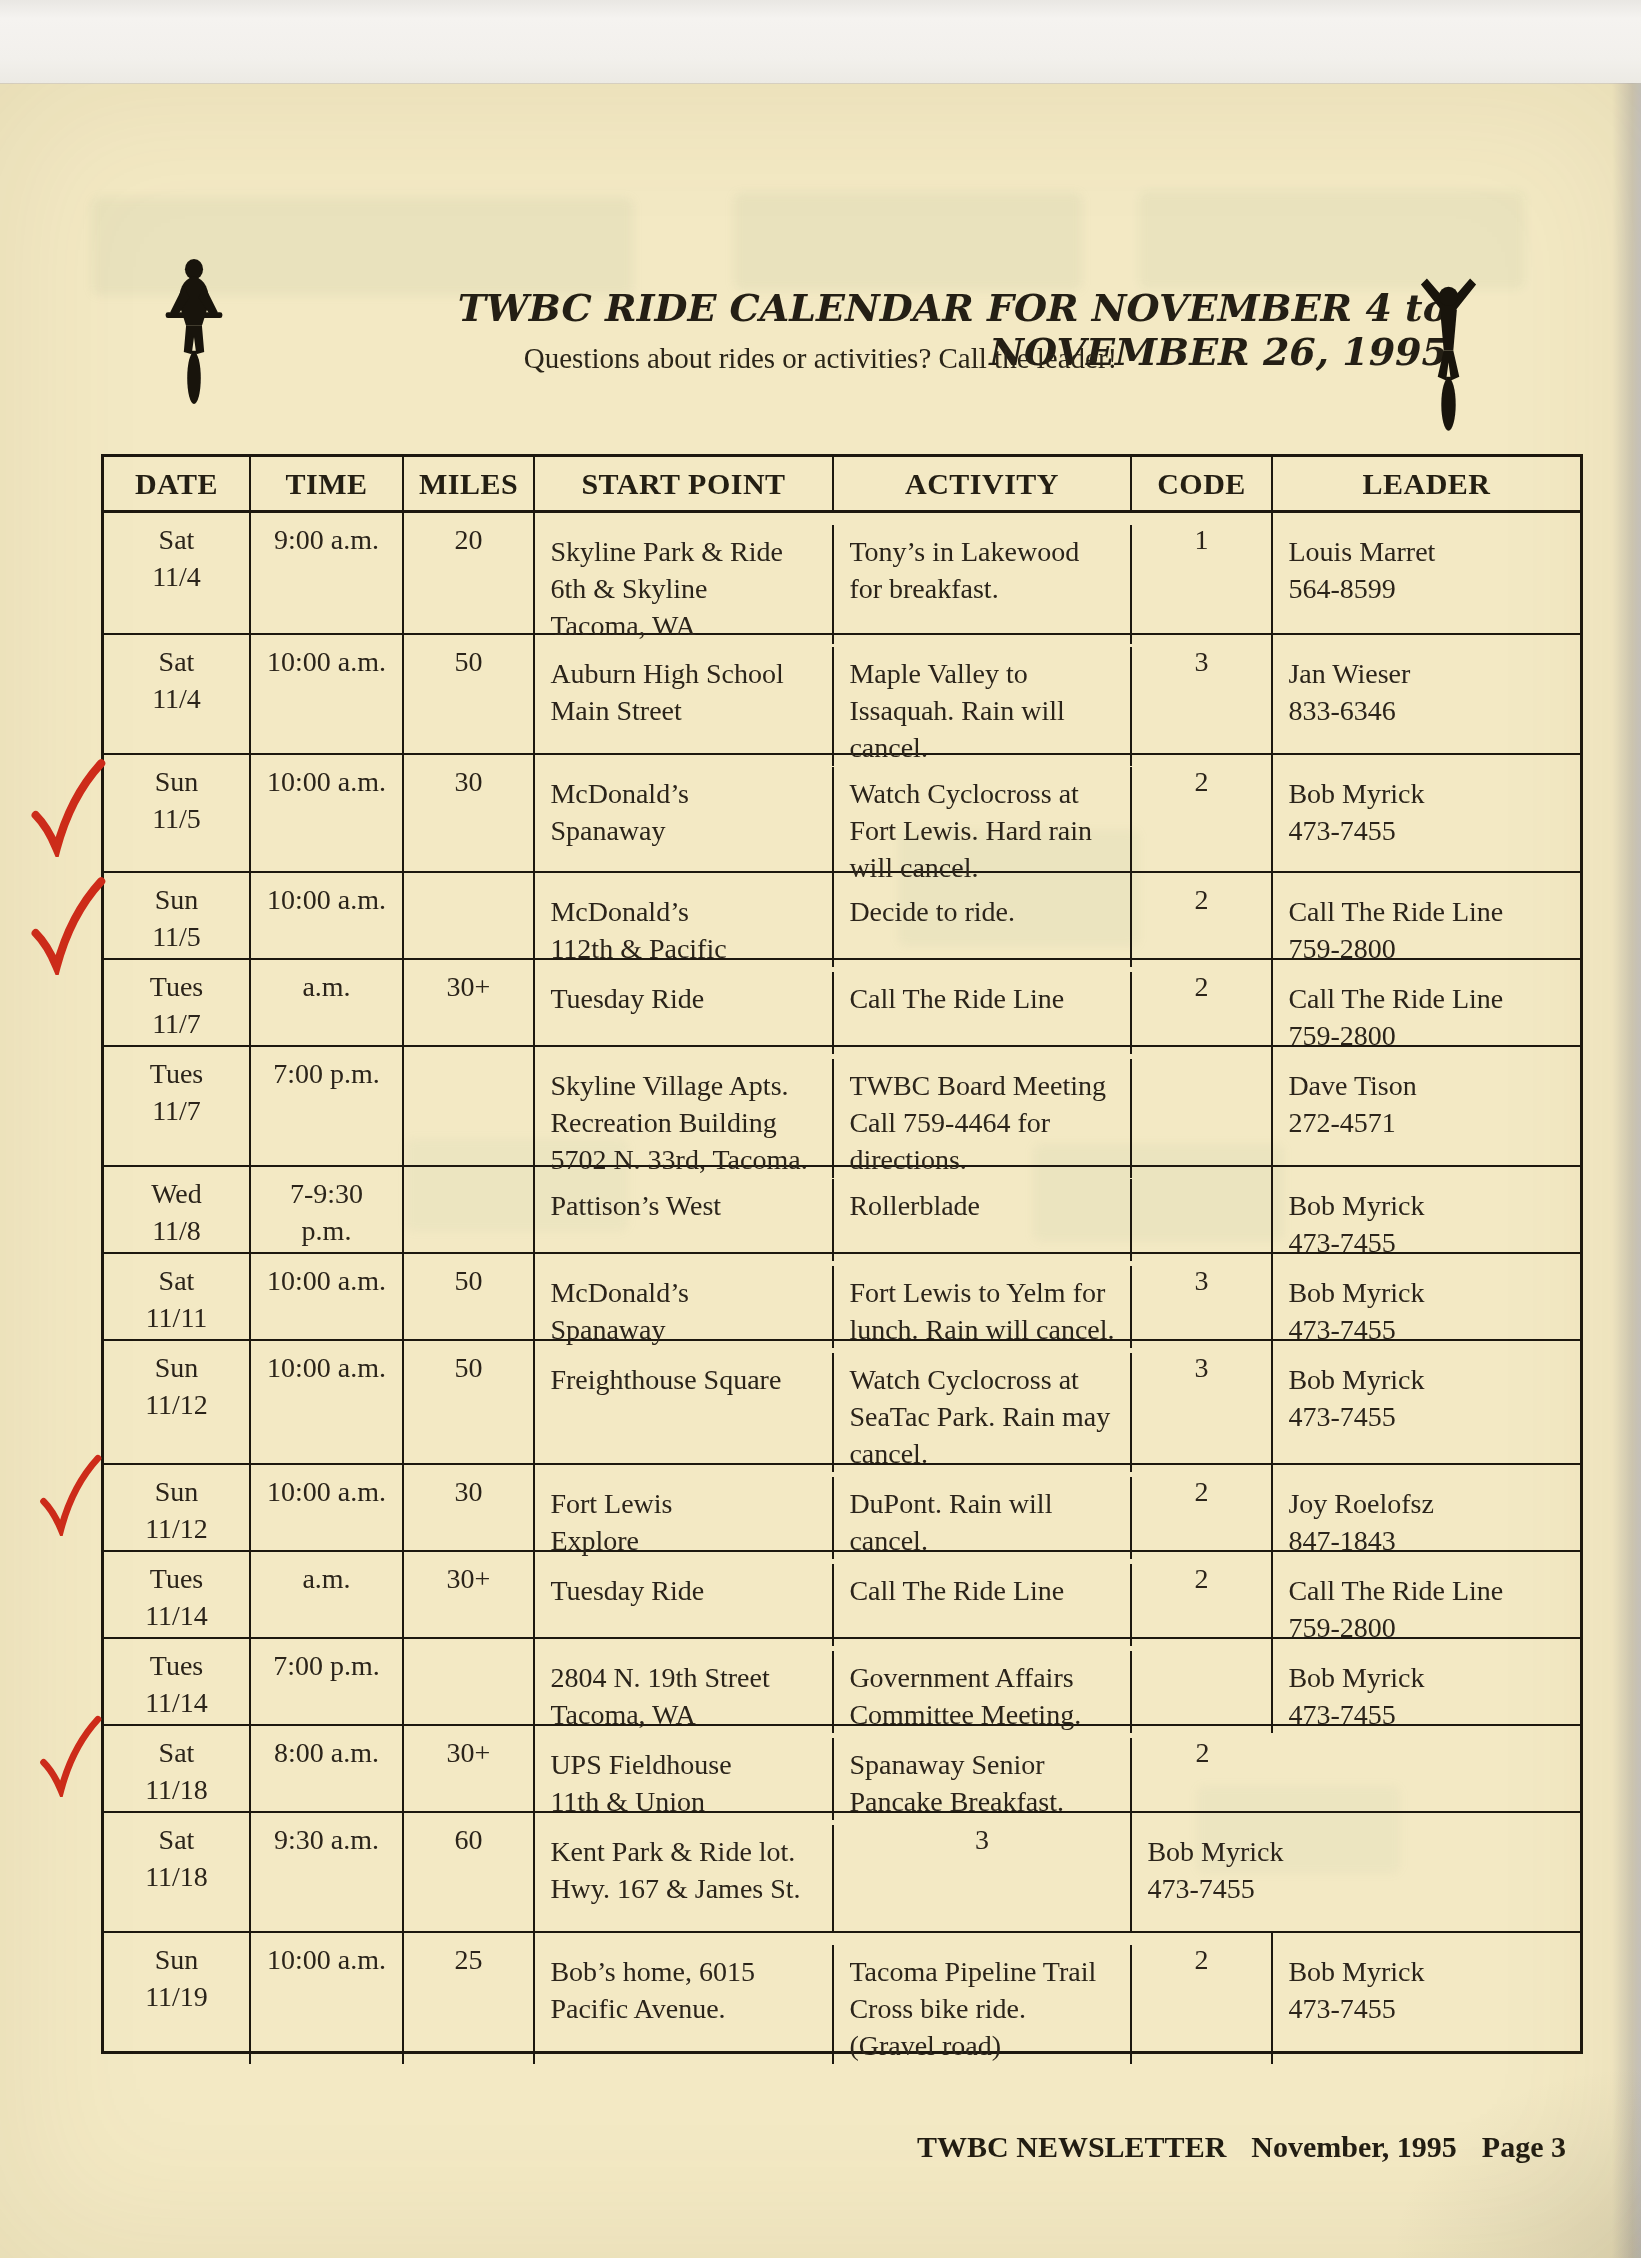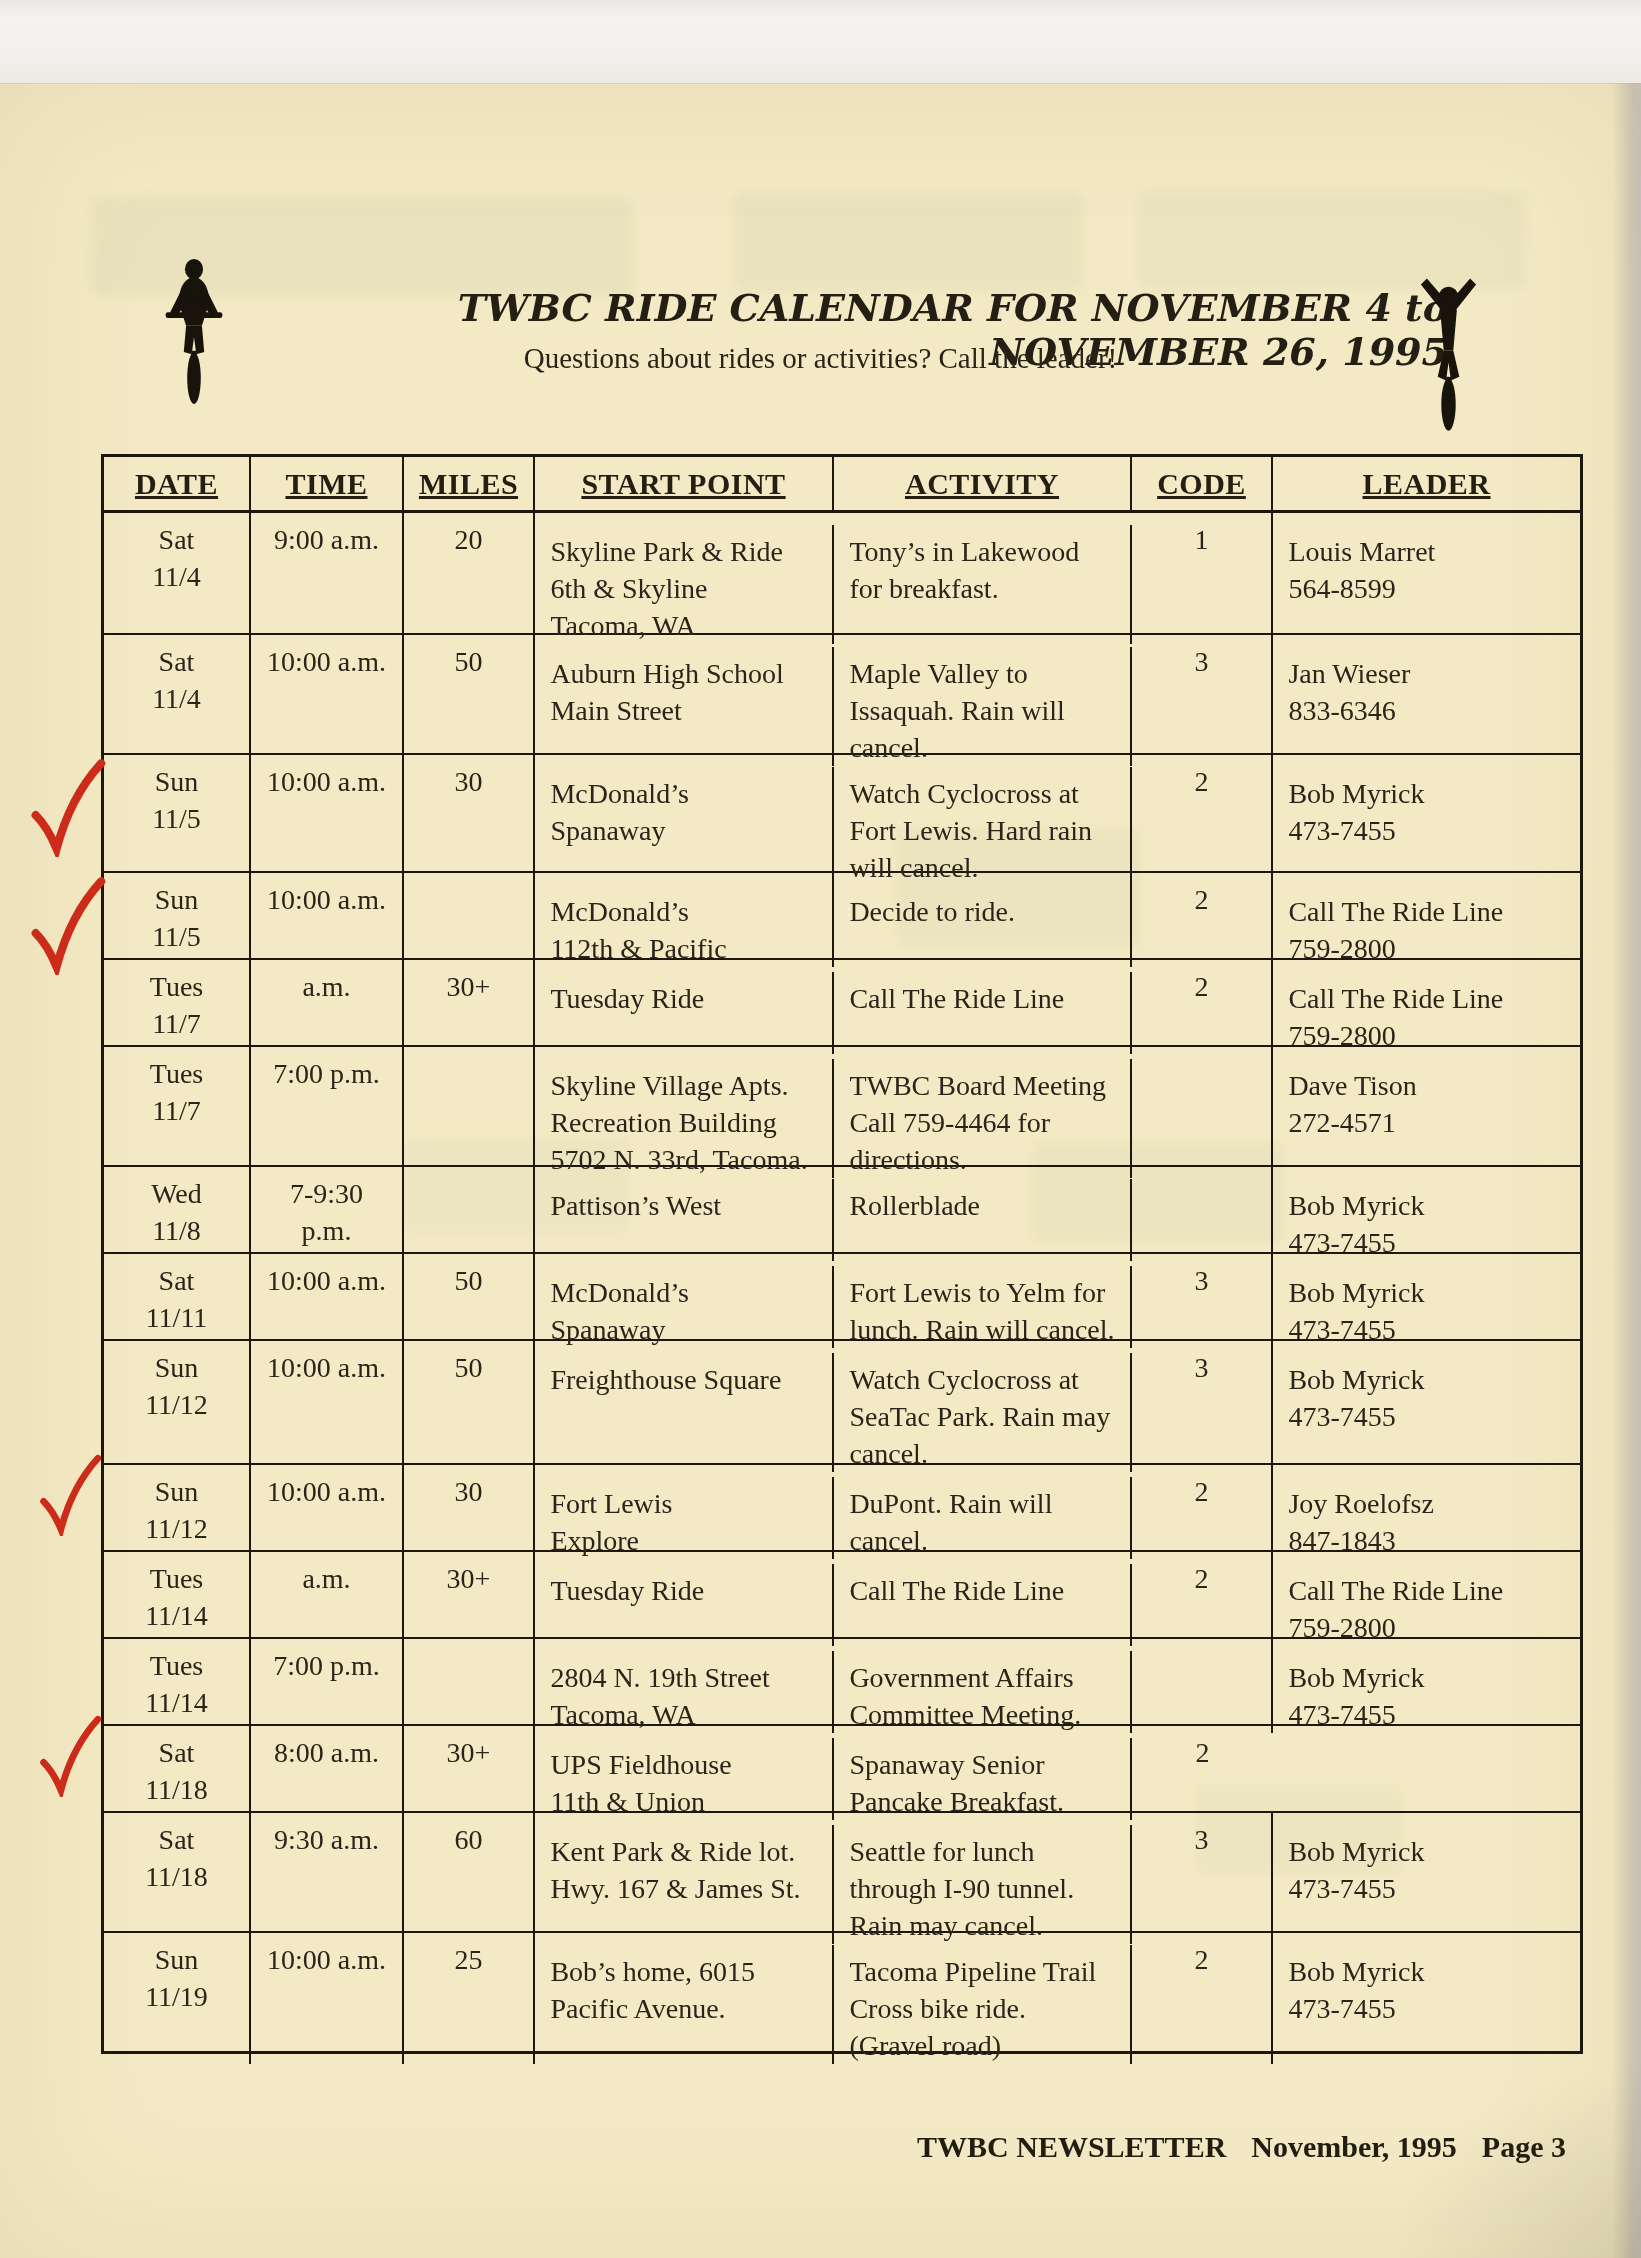--- a/index.html
+++ b/index.html
@@ -75,21 +75,21 @@
     border-right:2.9px solid var(--ink);
     box-sizing:border-box;
     font-size:28px;line-height:37px;color:#2b241a;
     padding-top:7.7px;position:relative;overflow:visible;
   }
   .t-cell:last-child{border-right:none;}
   .c-center{text-align:center;}
   .c-left{padding-left:15.4px;padding-right:5.8px;margin-top:12px;}
   .t-head .t-cell{
     display:flex;align-items:center;justify-content:center;
-    font-weight:700;font-size:30px;letter-spacing:0.5px;padding:0;color:#241f13;text-decoration:underline;
+    font-weight:700;font-size:30px;letter-spacing:0.5px;padding:0;color:#241f13;
   }
   .cell-line{white-space:nowrap;}
 
   
   .checkmark{position:absolute;pointer-events:none;}
   .check-large{left:-79px;top:1.9px;width:85px;height:100px;}
   .check-small{left:-68px;top:-11.6px;width:68px;height:83px;}
 
   
   .footer{
@@ -506,25 +506,20 @@
         <div class="t-cell c-center">
           <div class="cell-line">9:30 a.m.</div>
         </div>
         <div class="t-cell c-center">
           <div class="cell-line">60</div>
         </div>
         <div class="t-cell c-left">
           <div class="cell-line">Kent Park &amp; Ride lot.</div>
           <div class="cell-line">Hwy. 167 &amp; James St.</div>
         </div>
-        <div class="t-cell c-left">
-          <div class="cell-line">Seattle for lunch</div>
-          <div class="cell-line">through I-90 tunnel.</div>
-          <div class="cell-line">Rain may cancel.</div>
-        </div>
         <div class="t-cell c-center">
           <div class="cell-line">3</div>
         </div>
         <div class="t-cell c-left">
           <div class="cell-line">Bob Myrick</div>
           <div class="cell-line">473-7455</div>
         </div>
       </div>
       <div class="t-row" style="height: 118px;">
         <div class="t-cell c-center">

